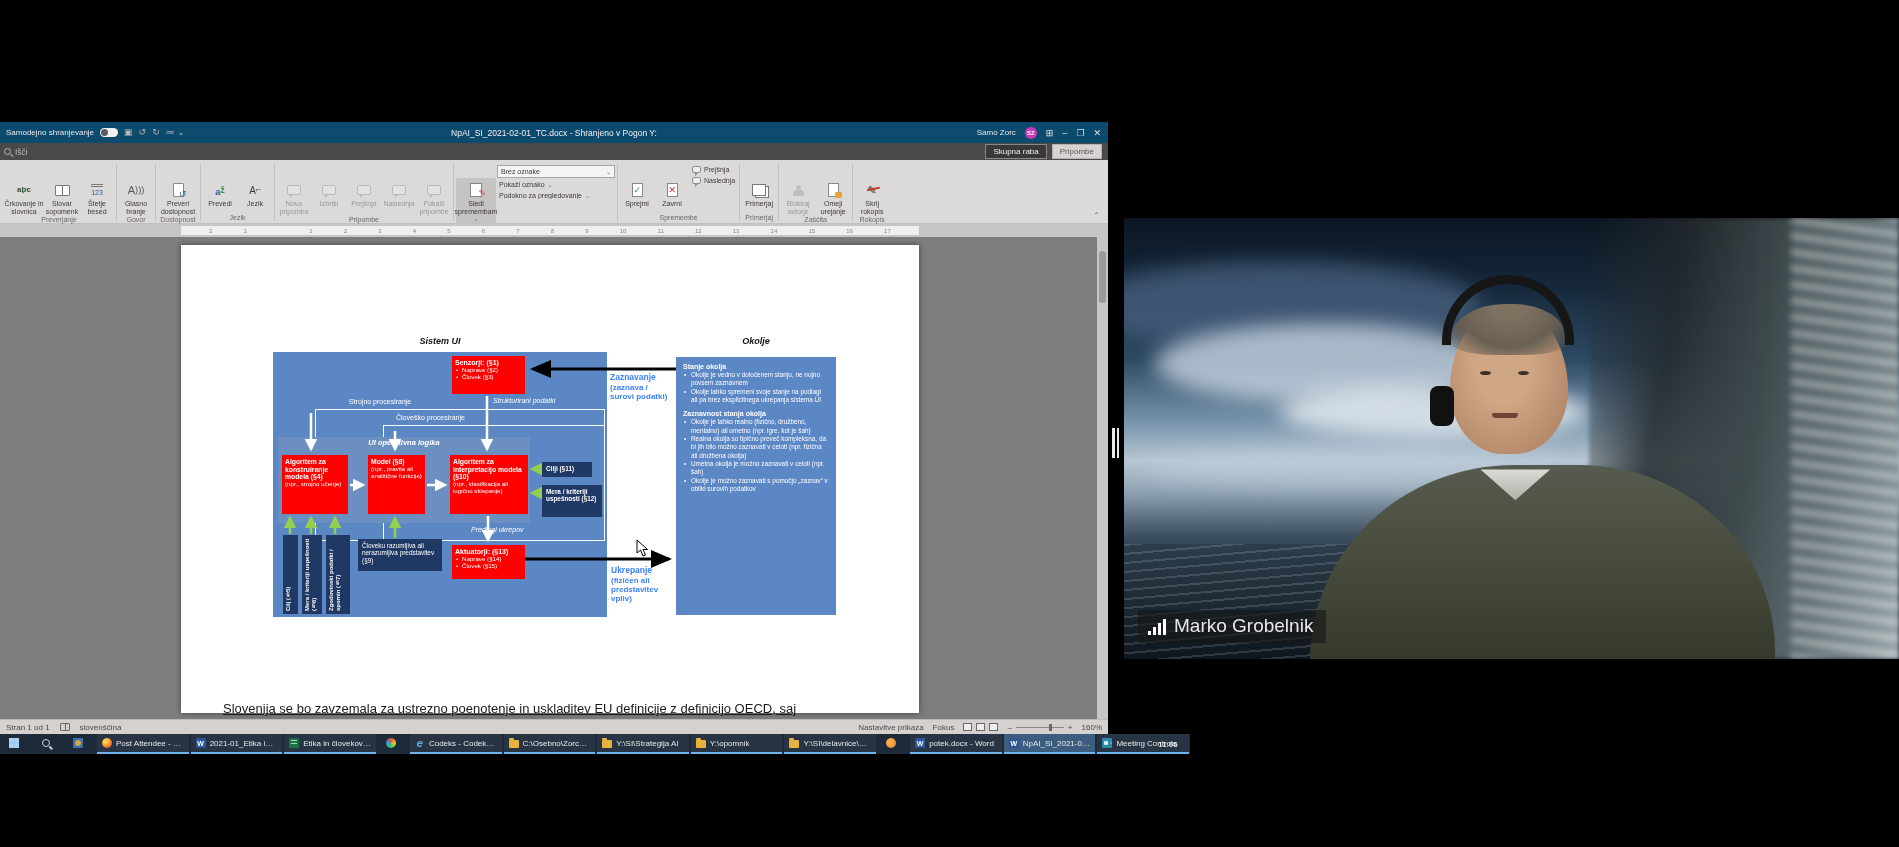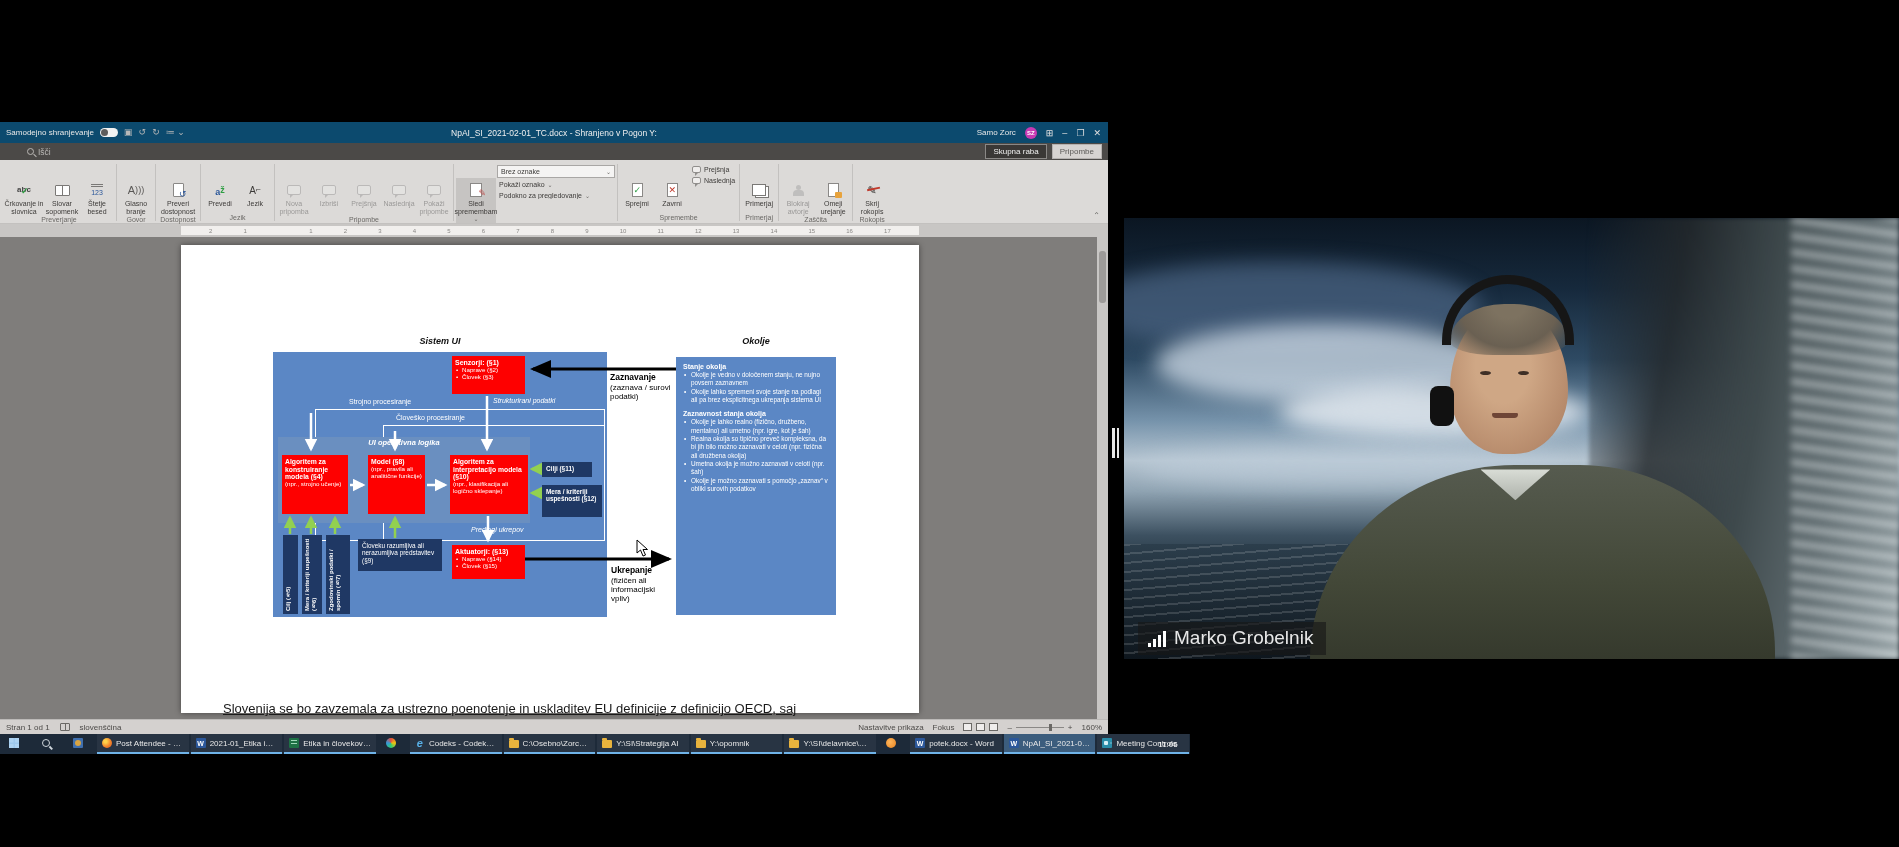--- a/index.html
+++ b/index.html
@@ -18,21 +18,21 @@
   .tb-title { position:absolute; left:0; right:0; text-align:center; font-size:8.5px; color:#f0f0f0; pointer-events:none; }
   .tb-right { margin-left:auto; display:flex; align-items:center; gap:9px; padding-right:7px; }
   .user-badge { width:12px; height:12px; border-radius:50%; background:#c83ab4; color:#fff; font-size:6px; display:flex; align-items:center; justify-content:center; font-weight:bold; }
   .winctl { font-size:9px; color:#e0e0e0; }
 
   .tabrow { position:relative; height:17px; background:#4b4947; display:flex; align-items:center; color:#e4e2df; font-size:8.5px; }
   .tabs { display:flex; align-items:center; height:100%; padding-left:6px; }
   .tab { padding:0 8px; height:100%; display:flex; align-items:center; position:relative; white-space:nowrap; }
   .tab[data-active="true"] { color:#fff; font-weight:bold; }
   .tab[data-active="true"]::after { content:""; position:absolute; left:6px; right:6px; bottom:0; height:2px; background:#f3f3f3; }
-  .search-box { display:flex; align-items:center; gap:4px; margin-left:27px; color:#b9b7b4; }
+  .search-box { display:flex; align-items:center; gap:4px; margin-left:4px; color:#b9b7b4; }
   .mag { width:7px; height:7px; border:1px solid #b9b7b4; border-radius:50%; position:relative; }
   .mag::after { content:""; position:absolute; width:4px; height:1px; background:#b9b7b4; transform:rotate(45deg); left:5px; top:6px; }
   .tabrow-right { margin-left:auto; display:flex; align-items:center; gap:5px; padding-right:6px; }
   .share-btn { background:#3a3836; border:1px solid #8a8886; color:#f0f0f0; font-size:8px; padding:2px 7px; }
   .comments-btn { background:#d6d3d1; border:1px solid #b5b2b0; color:#5c5a58; font-size:8px; padding:2px 7px; display:flex; gap:3px; align-items:center; }
 
   
   .ribbon { position:relative; height:64px; background:#dcdad8; display:flex; align-items:stretch; padding:2px 2px 0 2px; border-bottom:1px solid #c3c1bf; }
   .rgroup { display:flex; flex-direction:column; padding:0 2px; }
   .rbtns { flex:1; display:flex; align-items:flex-start; gap:1px; }
@@ -105,21 +105,21 @@
   .uilogika { position:absolute; left:7px; top:92px; width:252px; height:86px; background:#6a8fc0; }
   .uilogika-title { position:absolute; left:0; right:0; top:1px; text-align:center; color:#fff; font-size:7.5px; font-weight:bold; font-style:italic; }
   .redbox { position:absolute; background:#fe0000; color:#fff; padding:3px 3px; line-height:1.12; }
   .redbox b { font-size:6.8px; display:block; }
   .redbox span { font-size:6.2px; display:block; }
   .redbox ul { list-style:none; }
   .redbox li { font-size:6.2px; padding-left:7px; position:relative; }
   .redbox li::before { content:"•"; position:absolute; left:1px; }
   .navybox { position:absolute; background:#1f3864; color:#fff; font-size:6.4px; font-weight:bold; padding:3px 4px; line-height:1.15; }
   .vnavy { position:absolute; background:#1f3864; color:#fff; font-size:6px; font-weight:bold; writing-mode:vertical-rl; transform:rotate(180deg); text-align:left; padding:3px 2px; line-height:1.1; }
-  .sidetext { position:absolute; color:#000000; line-height:1.15; }
+  .sidetext { position:absolute; color:#3b82f6; line-height:1.15;font-weight:bold; }
   .sidetext b { font-size:8.5px; display:block; }
   .sidetext span { font-size:8px; display:block; }
   .dg-svg { position:absolute; inset:0; pointer-events:none; }
 
   
   .cursor { position:absolute; left:455px; top:290px; width:13px; height:18px; }
 
   
   .statusbar { position:relative; height:15px; background:#d4d1cf; display:flex; align-items:center; font-size:8px; color:#4c4a48; padding:0 6px; border-top:1px solid #bcbab8; }
   .sb-left { display:flex; align-items:center; gap:10px; }
@@ -194,21 +194,21 @@
     background:radial-gradient(ellipse at 45% 40%, #cfa785 30%, #b68a6b 75%, #96705a 100%);
     border-radius:50% 50% 46% 46% / 58% 58% 44% 44%; }
   .p-hair { position:absolute; left:0; top:-2px; width:100%; height:34%;
     background:radial-gradient(ellipse at 50% 0%, #7d7260 20%, #6a6052 60%, rgba(106,96,82,0) 100%);
     border-radius:50% 50% 40% 40%/80% 80% 30% 30%; }
   .p-eye { position:absolute; width:11px; height:4px; background:#3e2f26; border-radius:50%; top:44%; }
   .e-l { left:26%; } .e-r { left:58%; }
   .p-mouth { position:absolute; left:36%; top:72%; width:26px; height:5px; background:#6e4536; border-radius:2px 2px 6px 6px; }
   .p-band { position:absolute; left:41%; top:13%; width:132px; height:70px; border:9px solid #161616; border-bottom:none; border-radius:66px 66px 0 0; }
   .p-cup { position:absolute; left:39.5%; top:38%; width:24px; height:40px; background:#111; border-radius:8px; }
-  .namebar { position:absolute; left:14px; bottom:4px; display:flex; align-items:center; gap:8px;
+  .namebar { position:absolute; left:14px; bottom:16px; display:flex; align-items:center; gap:8px;
     background:rgba(22,22,22,.62); padding:5px 13px 6px 10px; }
   .namebar .nm { color:#e8e8e8; font-size:19px; }
   .bars { display:flex; align-items:flex-end; gap:2px; height:17px; }
   .bars i { width:3px; background:#fff; }
   .b1 { height:4px; } .b2 { height:8px; } .b3 { height:12px; } .b4 { height:16px; }
 </style>
 </head>
 <body>
 
 <div id="root">
@@ -521,21 +521,21 @@
           <div class="vnavy" style="left:55px;top:190px;width:24px;height:79px;"><span>Zgodovinski podatki / spomin (§7)</span></div>
 
           <div class="witalic" style="left:200px;top:181px;">Predlogi ukrepov</div>
 
           <div class="sidetext" style="left:339px;top:28px;width:62px;">
             <b>Zaznavanje</b>
             <span>(zaznava / surovi podatki)</span>
           </div>
           <div class="sidetext" style="left:340px;top:221px;width:62px;">
             <b>Ukrepanje</b>
-            <span>(fizičen ali informacijski vpliv)</span>
+            <span>(fizičen ali predstavitev vpliv)</span>
           </div>
 
           <div class="okoljebox">
             <h4>Stanje okolja</h4>
             <ul>
 
             <li>Okolje je vedno v določenem stanju, ne nujno povsem zaznavnem</li>
                 <li>Okolje lahko spremeni svoje stanje na podlagi ali pa brez eksplicitnega ukrepanja sistema UI</li>
               </ul>
             <h4 style="margin-top:6px;">Zaznavnost stanja okolja</h4>

